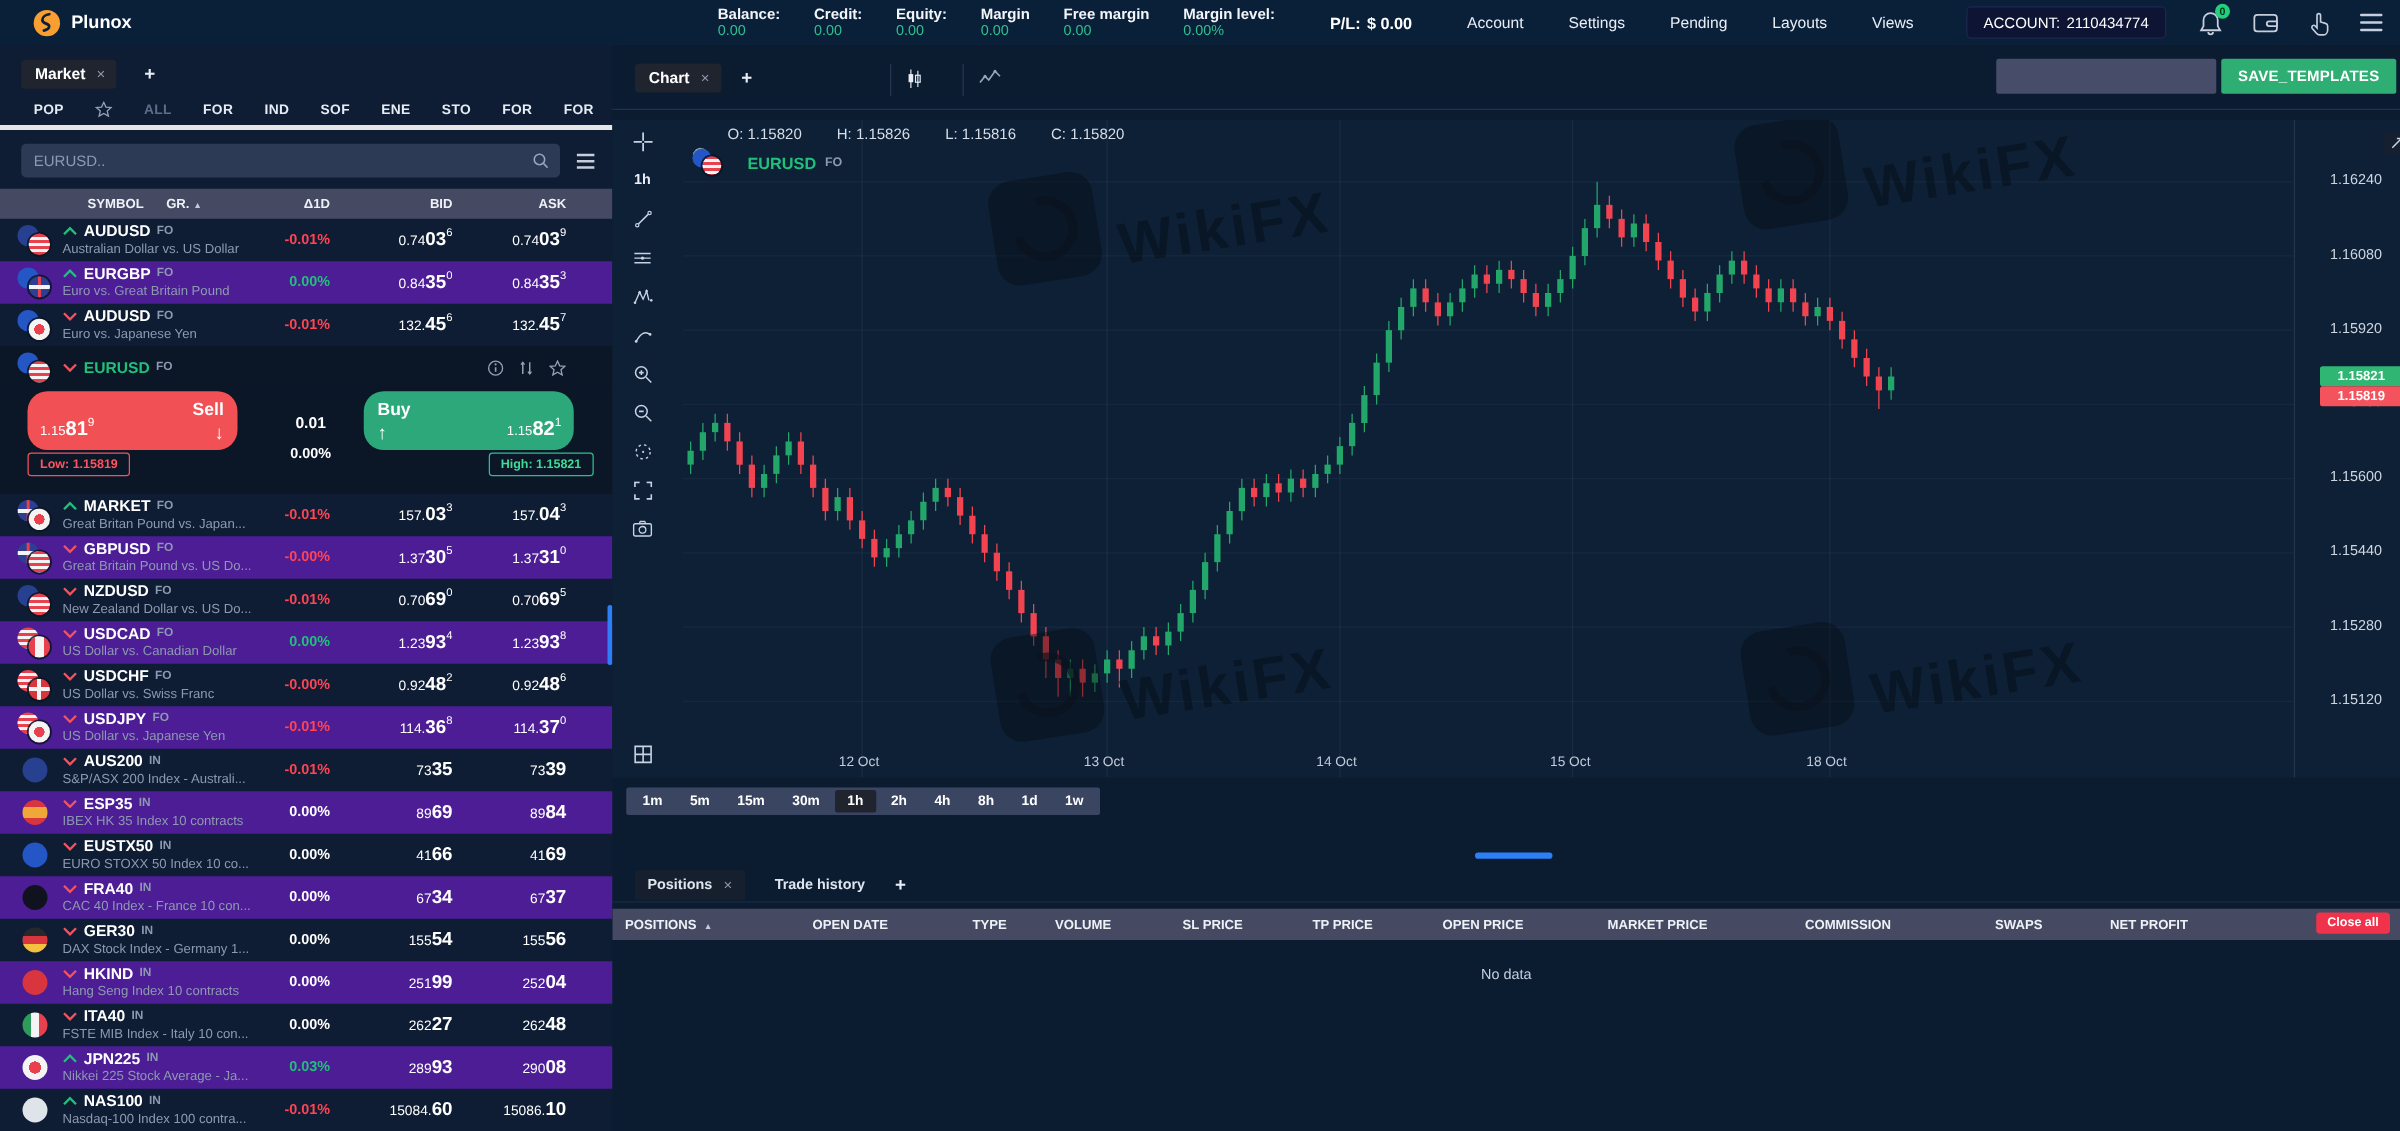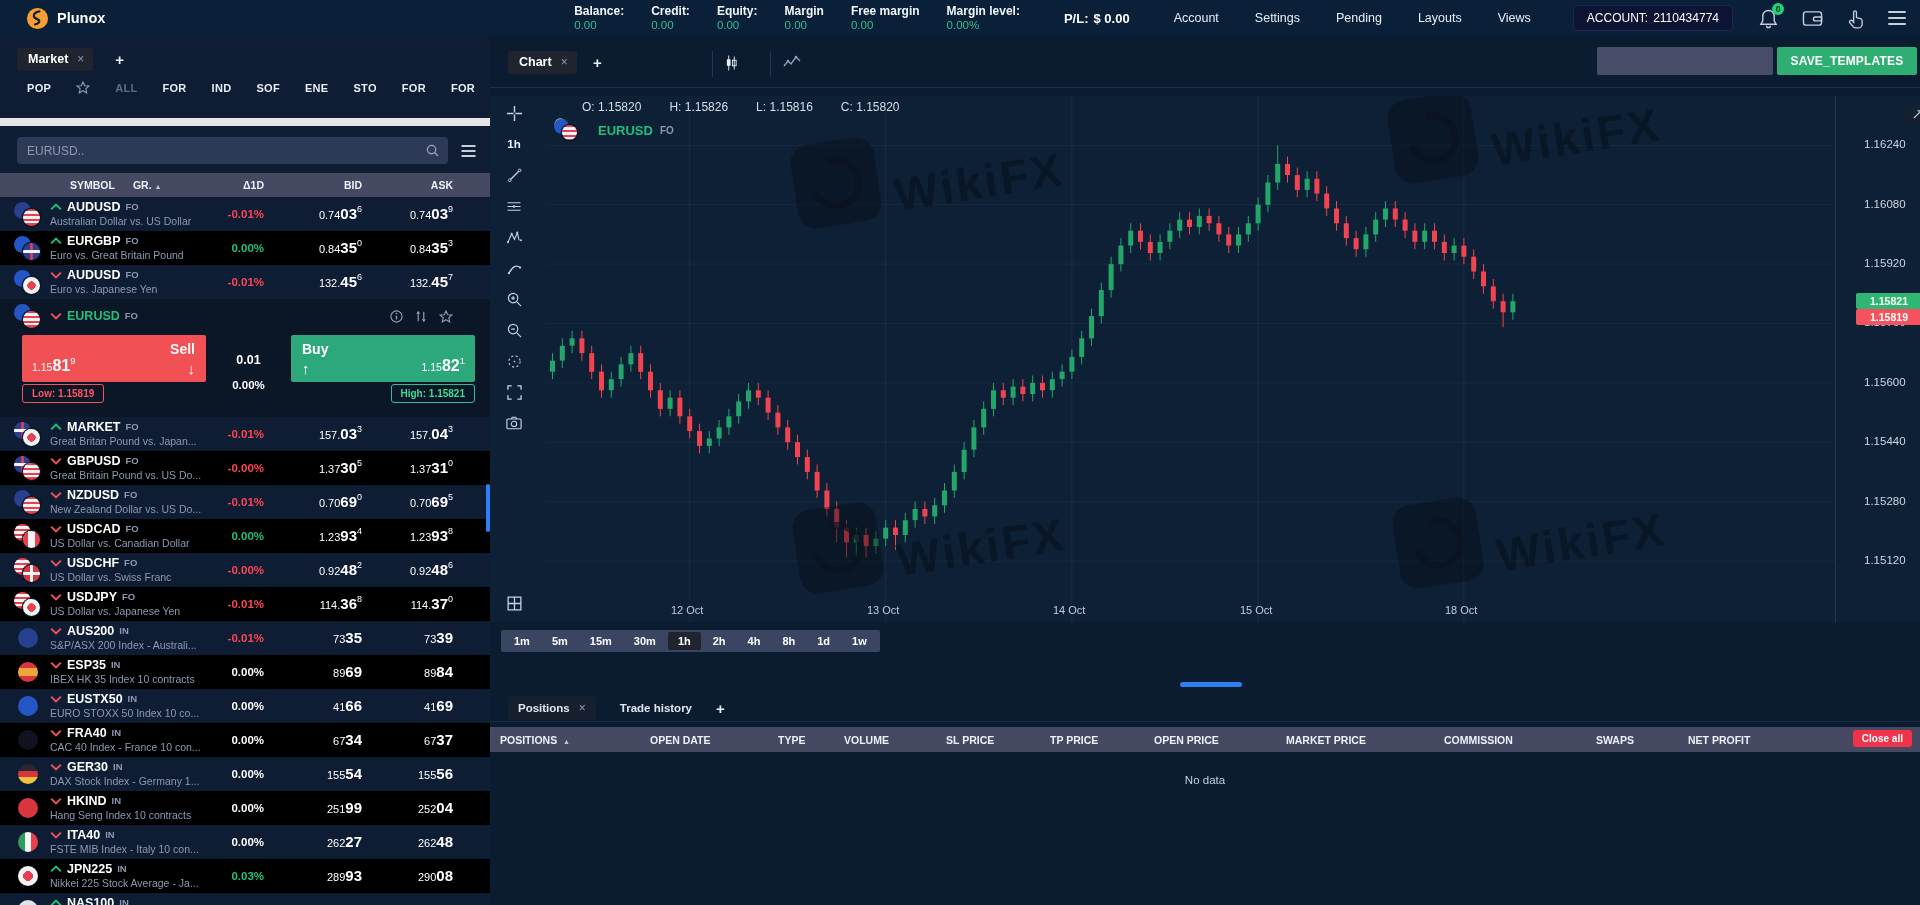--- a/index.html
+++ b/index.html
@@ -28,37 +28,37 @@
   .burger{display:flex;flex-direction:column;gap:3.5px;cursor:pointer}
   .burger i{display:block;width:18px;height:2.2px;background:#c6cede;border-radius:1px}
 
   
   .sidebar{position:absolute;left:0;top:36px;width:490px;height:869px;background:#0e1d33;overflow:hidden}
   .side-tabrow{display:flex;align-items:center;padding:12px 0 0 17px;gap:22px}
   .side-tab{background:#20242e;border-radius:3px;padding:4px 9px 5px 11px;display:flex;gap:9px;
     align-items:center;font-weight:bold;font-size:12.5px;color:#fff;cursor:pointer}
   .xglyph{color:#8d99b0;font-size:12px;font-weight:normal;cursor:pointer}
   .addglyph{color:#e9eef6;font-size:15px;font-weight:bold;cursor:pointer}
-  .cats{display:flex;align-items:center;gap:0;padding:10px 0 24px 27px;border-bottom:8px solid #e5e5e5}
+  .cats{display:flex;align-items:center;gap:0;padding:10px 0 6px 27px;border-bottom:4px solid #e5e5e5}
   .cat{font-weight:bold;font-size:11px;color:#e6ecf5;letter-spacing:.3px;cursor:pointer;margin-right:25px}
   .cat.dim{color:#5f6c88}
   .searchrow{display:flex;align-items:center;padding:11px 13px 9px 17px;gap:12px}
   .searchbox{flex:1;position:relative}
   .searchbox input{width:100%;height:27px;background:rgba(98,104,144,.38);border:none;border-radius:4px;
     color:#cfd6e4;font-size:12px;padding:0 30px 0 10px;outline:none;font-family:inherit}
   .searchbox input::placeholder{color:#8e9ab3}
   .searchbox .icon{position:absolute;right:9px;top:7px}
   .watch-head{display:grid;grid-template-columns:1fr 75px 98px 91px;align-items:center;height:24px;
     background:#454962;padding:0 37px 0 14px;font-weight:bold;font-size:10.5px;color:#eef1f7}
   .watch-head .c1{display:flex;gap:18px;padding-left:56px;align-items:center}
   .sortg{font-size:7px;color:#c3cad9;margin-left:3px}
   .hr{text-align:right}
   .srow{display:grid;grid-template-columns:1fr 75px 98px 91px;align-items:center;height:34px;
     padding:0 37px 0 14px;cursor:pointer}
-  .srow.alt{background:#000000}
+  .srow.alt{background:#4c1d95}
   .srow.exp{background:#0b1626;grid-template-columns:1fr 120px}
   .c-sym{display:flex;align-items:center;min-width:0}
   .flagwrap{position:relative;width:36px;height:26px;flex:none}
   .flag{position:absolute;width:17px;height:17px;border-radius:50%;background:#334}
   .flag.fb{left:0;top:1px;z-index:1}
   .flag.ff{left:9px;top:8px;z-index:2;box-shadow:0 0 0 1.5px rgba(10,20,35,.85)}
   .flag.single{left:4px;top:3px;width:20px;height:20px}
   .nameblock{display:flex;flex-direction:column;line-height:12px;min-width:0}
   .symline{display:flex;align-items:center;gap:5px}
   .symname{font-weight:bold;font-size:12.5px;color:#fff}
@@ -83,21 +83,21 @@
   .f-ch{background:linear-gradient(90deg,transparent 40%,#f4f4f4 40% 60%,transparent 60%),
         linear-gradient(180deg,transparent 40%,#f4f4f4 40% 60%,transparent 60%),#d8353f}
   .f-esp{background:linear-gradient(180deg,#d8353f 0 28%,#f0a73a 28% 72%,#d8353f 72%)}
   .f-fra{background:#10131f}
   .f-de{background:linear-gradient(180deg,#26282c 0 33%,#d8353f 33% 66%,#f2c140 66%)}
   .f-hk{background:#d8353f}
   .f-it{background:linear-gradient(90deg,#2e9a5b 0 33%,#f4f4f4 33% 66%,#e8414d 66%)}
   .f-nas{background:#dfe3ea}
   
   .trade-panel{position:relative;height:84px;background:#0b1626}
-  .tp-btn{position:absolute;top:2px;height:47px;width:184px;border-radius:2px;cursor:pointer}
+  .tp-btn{position:absolute;top:2px;height:47px;width:168px;border-radius:16px;cursor:pointer}
   .tp-sell{left:22px;background:#f15055}
   .tp-buy{left:291px;background:#2ca87a}
   .tp-side{position:absolute;font-weight:bold;font-size:14px;color:#fff}
   .tp-price{position:absolute;bottom:7px;color:#fff}
   .tp-price .pp{font-size:10.5px}
   .tp-price b{font-size:16px}
   .tp-price sup{font-size:9.5px;position:relative;top:-1px}
   .tp-arrow{position:absolute;bottom:5px;font-weight:bold;font-size:15px;color:#fff}
   .tp-mid{position:absolute;left:206px;width:85px;text-align:center}
   .tp-vol{margin-top:20px;font-weight:bold;font-size:12.5px;color:#fff}

